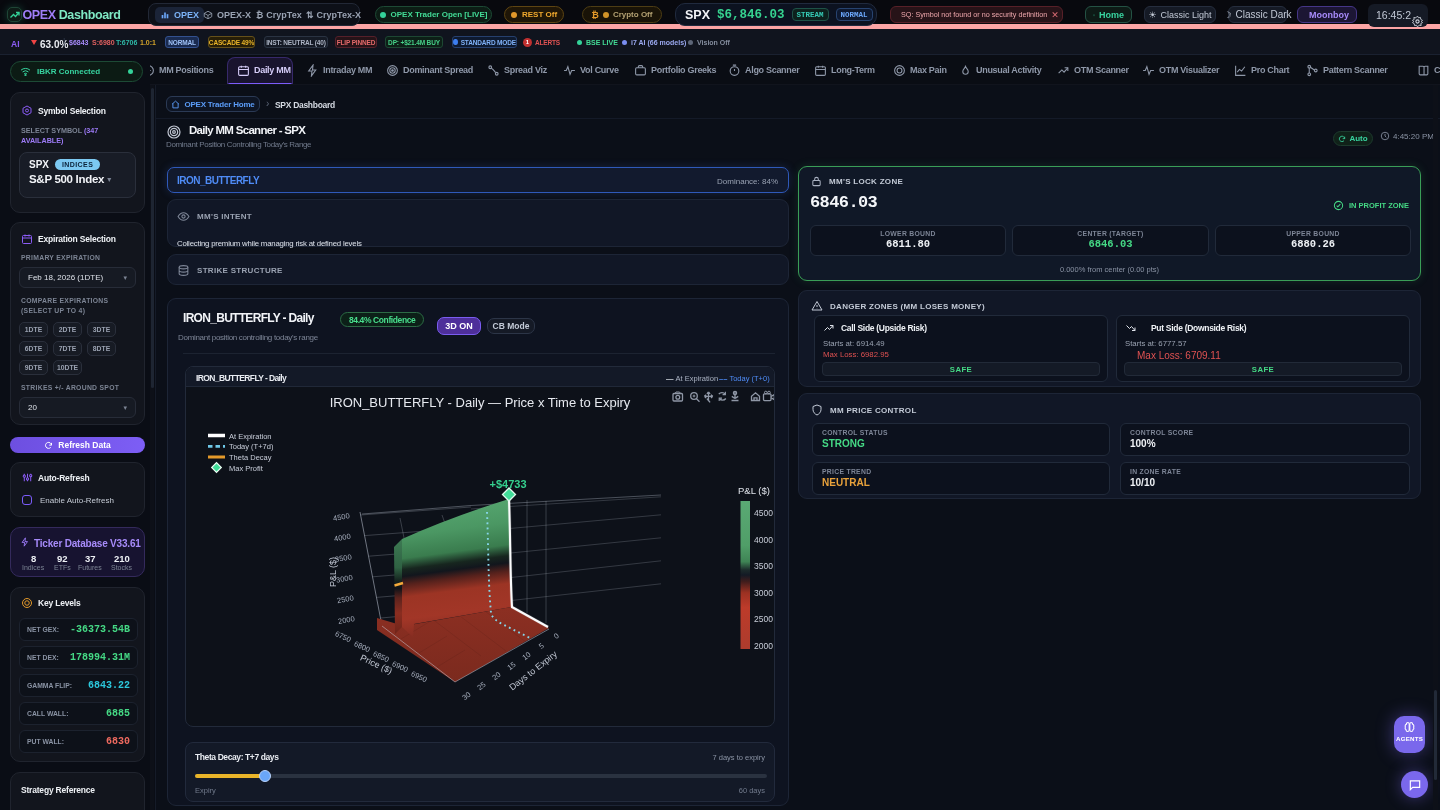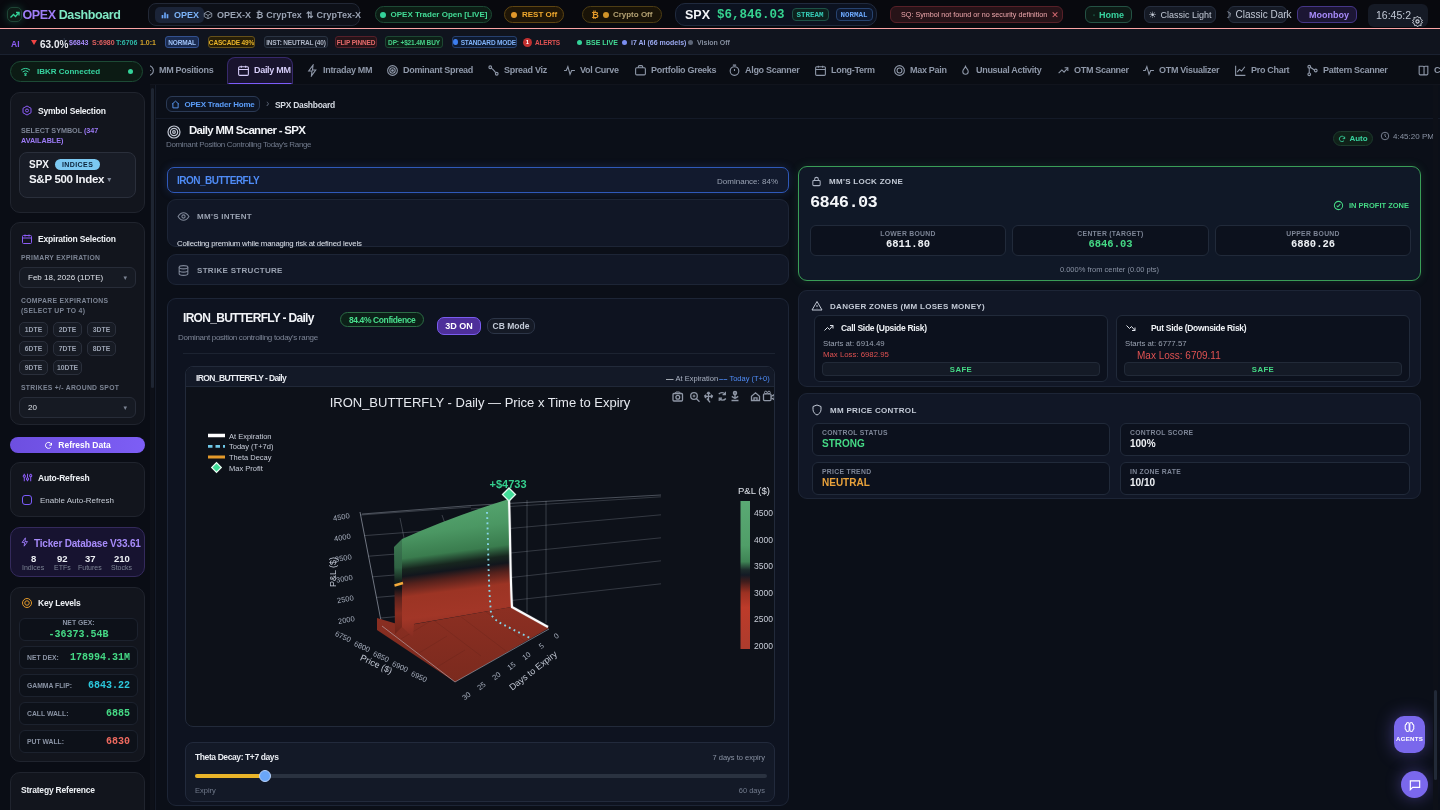--- a/index.html
+++ b/index.html
@@ -1,21 +1,21 @@
 <!DOCTYPE html>
 <html><head>
 <meta charset="utf-8">
 <style>
 * { margin:0; padding:0; box-sizing:border-box; }
 html,body { width:1440px; height:810px; overflow:hidden; background:#0a0d15; font-family:"Liberation Sans", sans-serif; }
 .abs { position:absolute; }
 .row { display:flex; align-items:center; white-space:nowrap; }
 svg { display:block; }
 
-#topbar { position:absolute; left:0; top:0; width:1440px; height:29px; background:#08090e; border-bottom:1px solid #fca5a5; }
+#topbar { position:absolute; left:0; top:0; width:1440px; height:29px; background:#08090e; border-bottom:5px solid #fca5a5; }
 .tpill { position:absolute; top:6px; height:17px; border-radius:9px; display:flex; align-items:center; font-size:8px; font-weight:bold; white-space:nowrap; overflow:hidden; }
 
 #statusbar { position:absolute; left:0; top:29px; width:1440px; height:26px; background:#10141e; border-bottom:1px solid #1a2130; }
 .spill { position:absolute; top:7px; height:12px; border-radius:3px; display:flex; align-items:center; justify-content:center; font-size:6.5px; font-weight:bold; letter-spacing:-0.15px; white-space:nowrap; overflow:hidden; }
 
 #navbar { position:absolute; left:146px; top:55px; width:1294px; height:30px; background:#0a0d14; border-bottom:1px solid #11141d; overflow:hidden; }
 .ntab { position:absolute; top:0; height:30px; display:flex; align-items:center; gap:4px; color:#8f98a9; font-size:9px; font-weight:bold; letter-spacing:-0.3px; white-space:nowrap; }
 
 #sidebar { position:absolute; left:0; top:55px; width:150px; height:755px; background:#0a0d15; }
 .scard { position:absolute; left:10px; width:135px; background:#12151d; border:1px solid #20242e; border-radius:10px; }
@@ -359,21 +359,21 @@
     <div class="abs" style="left:103px;top:25px;color:#eef1f5;font-size:9.5px;font-weight:bold;">210</div>
       <div class="abs" style="left:100px;top:36px;color:#7c8494;font-size:7px;">Stocks</div>
   </div>
 
   <div class="scard" style="top:532px;height:175px;">
     <svg class="abs" style="left:10px;top:9px;" width="12" height="12" viewBox="0 0 24 24" fill="none" stroke="#e3992a" stroke-width="2">
         <circle cx="12" cy="12" r="9"></circle>
         <circle cx="12" cy="12" r="4.5"></circle>
       </svg>
     <span class="abs" style="left:27px;top:10px;color:#eef1f5;font-size:8.5px;font-weight:bold;letter-spacing:-0.2px;">Key Levels</span>
-    <div class="abs klrow" style="top:30px;flex-direction:column;">
+    <div class="abs klrow" style="top:30px;">
         <span class="kll">NET GEX:</span>
         <span class="klv" style="color:#45d985;font-size:10px;">-36373.54B</span>
       </div>
     <div class="abs klrow" style="top:58px;">
         <span class="kll">NET DEX:</span>
         <span class="klv" style="color:#45d985;font-size:10px;">178994.31M</span>
       </div>
     <div class="abs klrow" style="top:86px;">
         <span class="kll">GAMMA FLIP:</span>
         <span class="klv" style="color:#2cc8dd;">6843.22</span>

